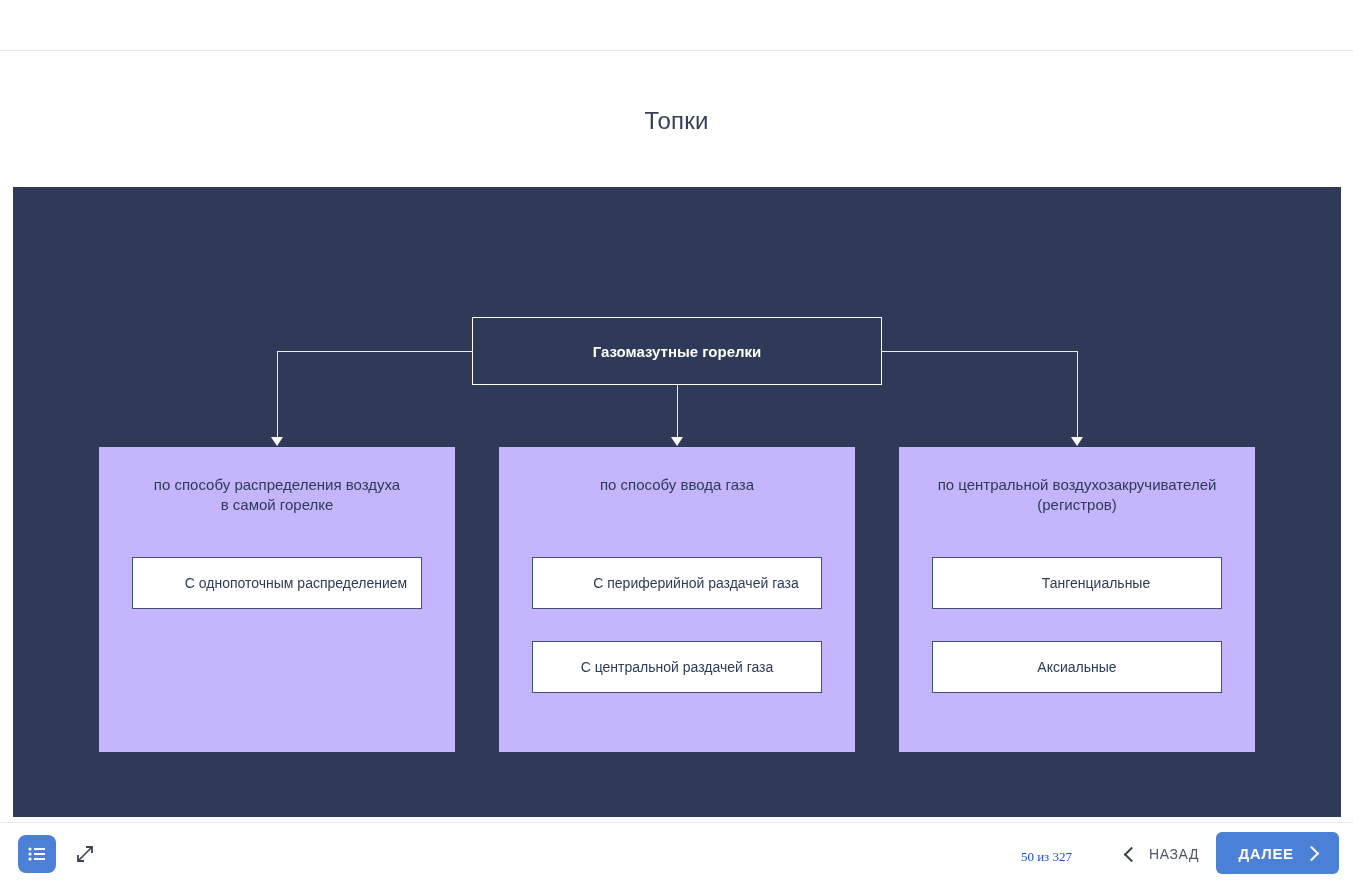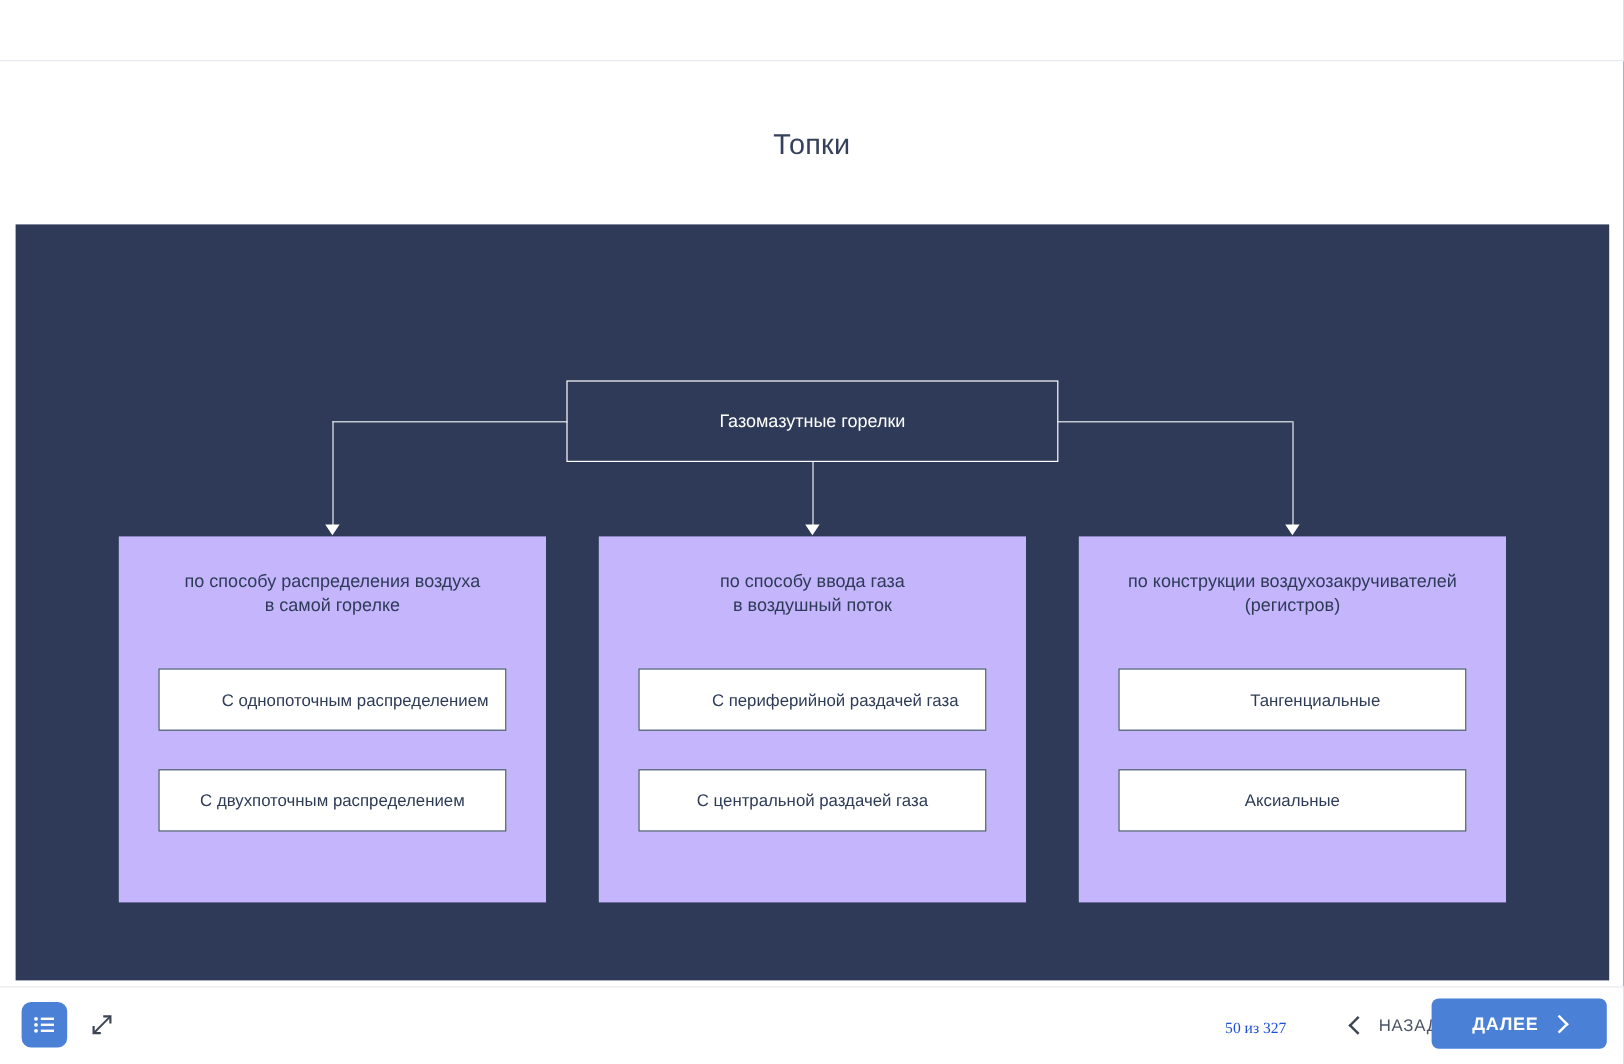--- a/index.html
+++ b/index.html
@@ -62,20 +62,21 @@
     position: absolute;
     left: 459px;
     top: 130px;
     width: 410px;
     height: 68px;
     border: 1px solid #ffffff;
     box-sizing: border-box;
     display: flex;
     align-items: center;
     justify-content: center;
+    font-weight: bold;
   }
   .root-node span {
     color: #ffffff;
     font-size: 15px;
   }
 
   
   .conn {
     position: absolute;
     background: #e9ebef;
@@ -194,21 +195,21 @@
   .btn-back .label {
     font-size: 14px;
     color: #4c5667;
     letter-spacing: 0.6px;
   }
 
   .btn-next {
     position: absolute;
     right: 14px;
     top: 9px;
-    width: 146px;
+    width: 123px;
     height: 42px;
     border-radius: 6px;
     background: #4a80d6;
     display: flex;
     align-items: center;
     justify-content: center;
     gap: 12px;
     cursor: pointer;
   }
   .btn-next .label {
@@ -255,41 +256,37 @@
     <div class="arrow-head" style="left:1058px; top:250px;"></div>
 
     <div class="card c1">
       <div class="card-title">
         <div>по способу распределения воздуха</div>
         <div>в самой горелке</div>
       </div>
       <div class="item-box item-1">
         <span>С однопоточным распределением</span>
       </div>
-      <div class="item-box item-2">
-        <span>С двухпоточным распределением</span>
-      </div>
     </div>
 
     <div class="card c2">
       <div class="card-title">
         <div>по способу ввода газа</div>
-        <div>в воздушный поток</div>
       </div>
       <div class="item-box item-1">
         <span>С периферийной раздачей газа</span>
       </div>
       <div class="item-box item-2">
         <span>С центральной раздачей газа</span>
       </div>
     </div>
 
     <div class="card c3">
       <div class="card-title">
-        <div>по конструкции воздухозакручивателей</div>
+        <div>по центральной воздухозакручивателей</div>
         <div>(регистров)</div>
       </div>
       <div class="item-box item-1">
         <span>Тангенциальные</span>
       </div>
       <div class="item-box item-2">
         <span>Аксиальные</span>
       </div>
     </div>
 

